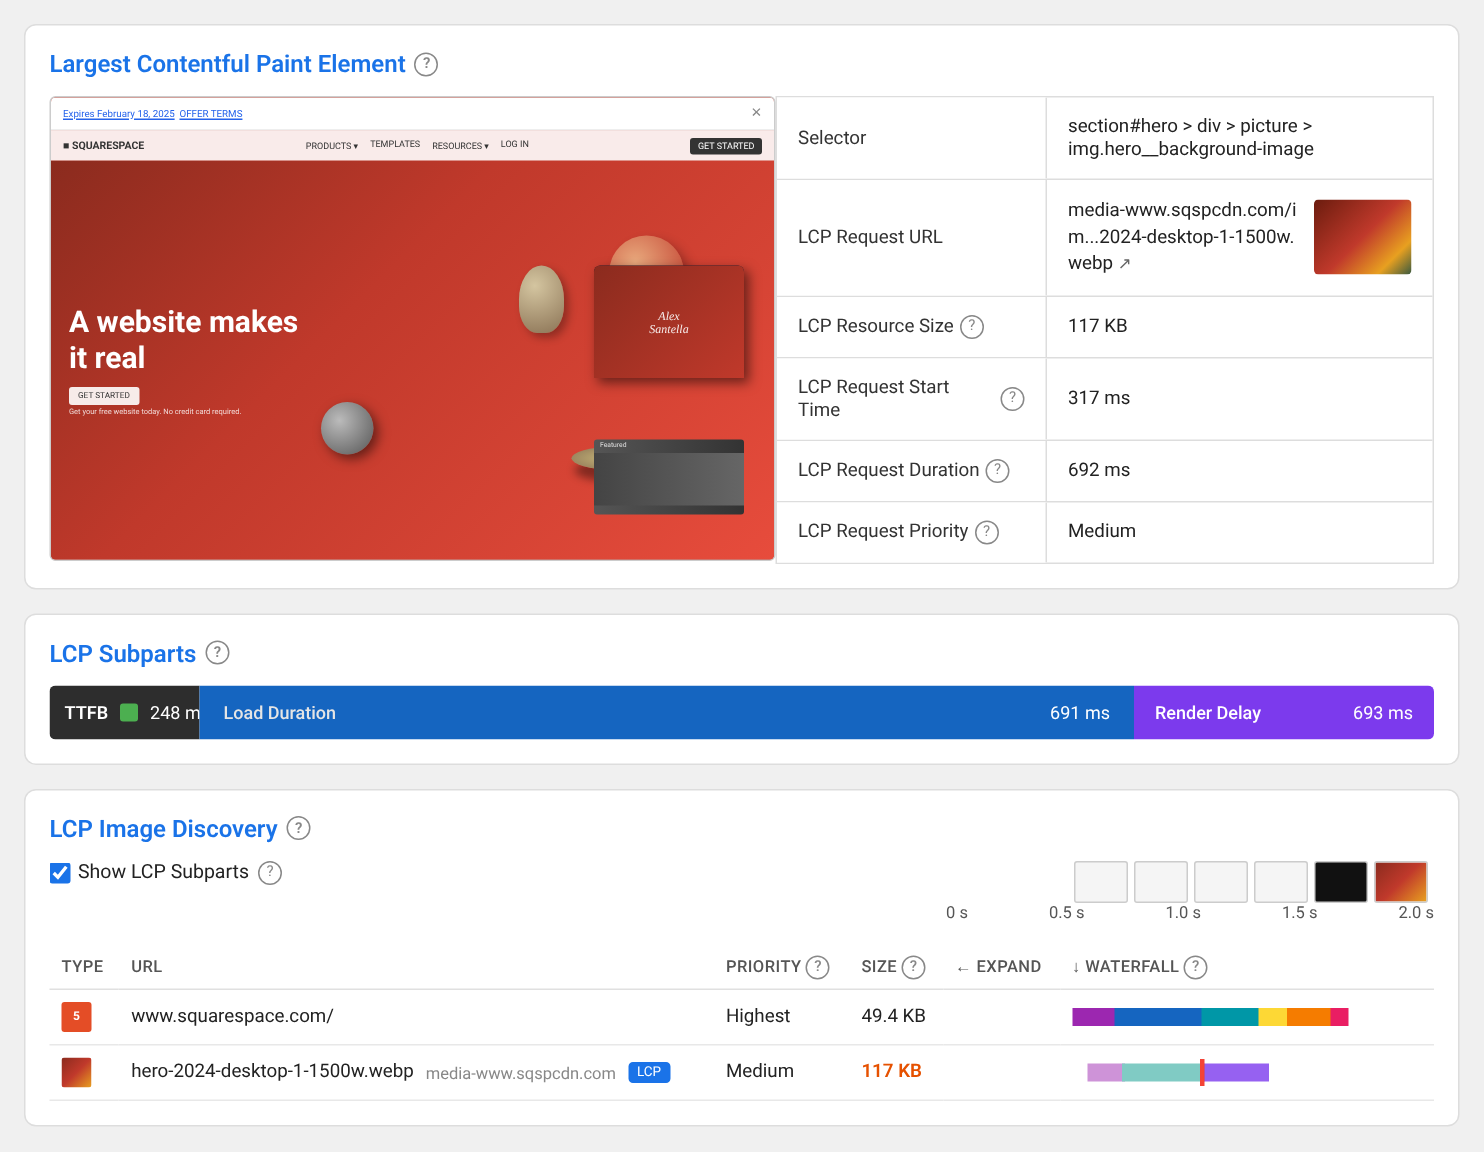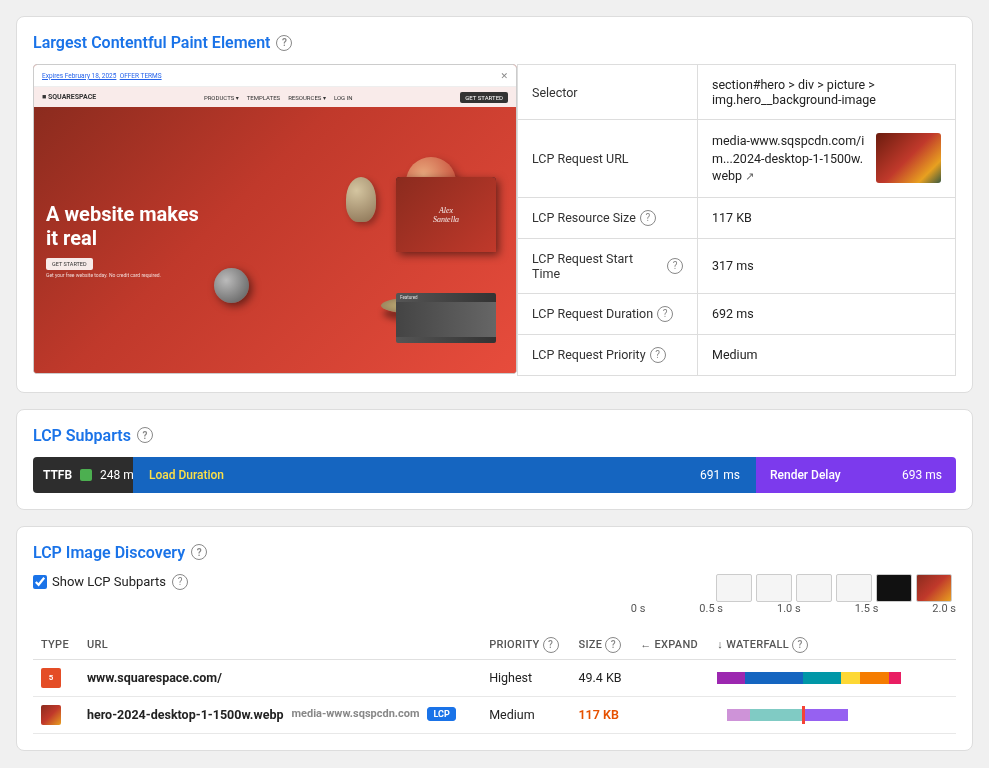--- a/index.html
+++ b/index.html
@@ -359,21 +359,21 @@
       background: #1565c0;
       display: flex;
       align-items: center;
       padding: 0 16px;
       gap: 10px;
       flex: 1;
       justify-content: space-between;
     }
 
     .bar-load-label {
-      color: #fde047;
+      color: #e5e5e5;
       font-size: 12px;
       font-weight: 500;
     }
 
     .bar-load-value {
       color: #fff;
       font-size: 12px;
     }
 
     .bar-render {
@@ -502,23 +502,22 @@
       width: 20px;
       height: 20px;
       background: linear-gradient(135deg, #8b2b1e, #c0392b);
       border-radius: 2px;
       overflow: hidden;
       position: relative;
     }
 
     .url-cell {
       display: flex;
-      align-items: flex-start;
+      align-items: flex-end;
       gap: 8px;
-      font-weight: bold;
     }
 
     .url-main {
       color: #222;
       font-size: 12.5px;
     }
 
     .url-sub {
       color: #888;
       font-size: 11px;

